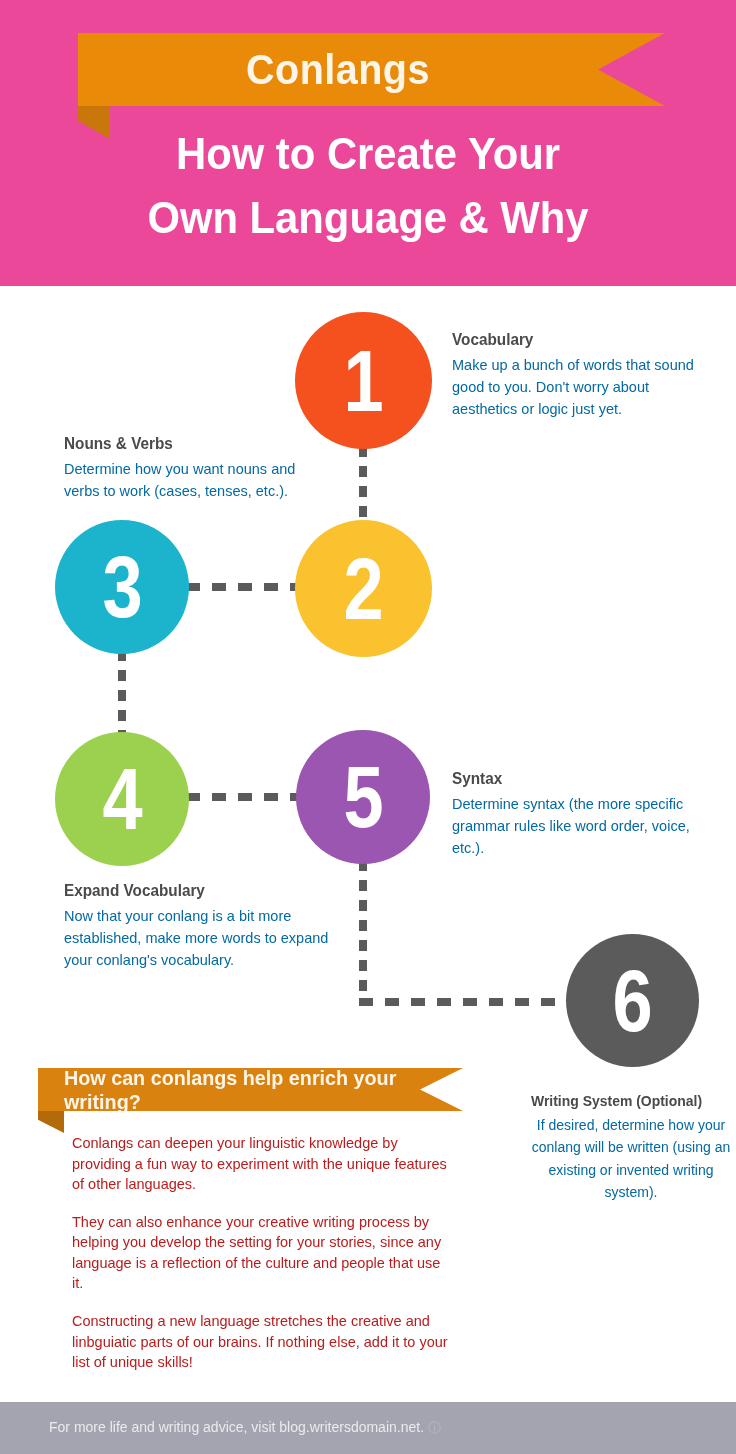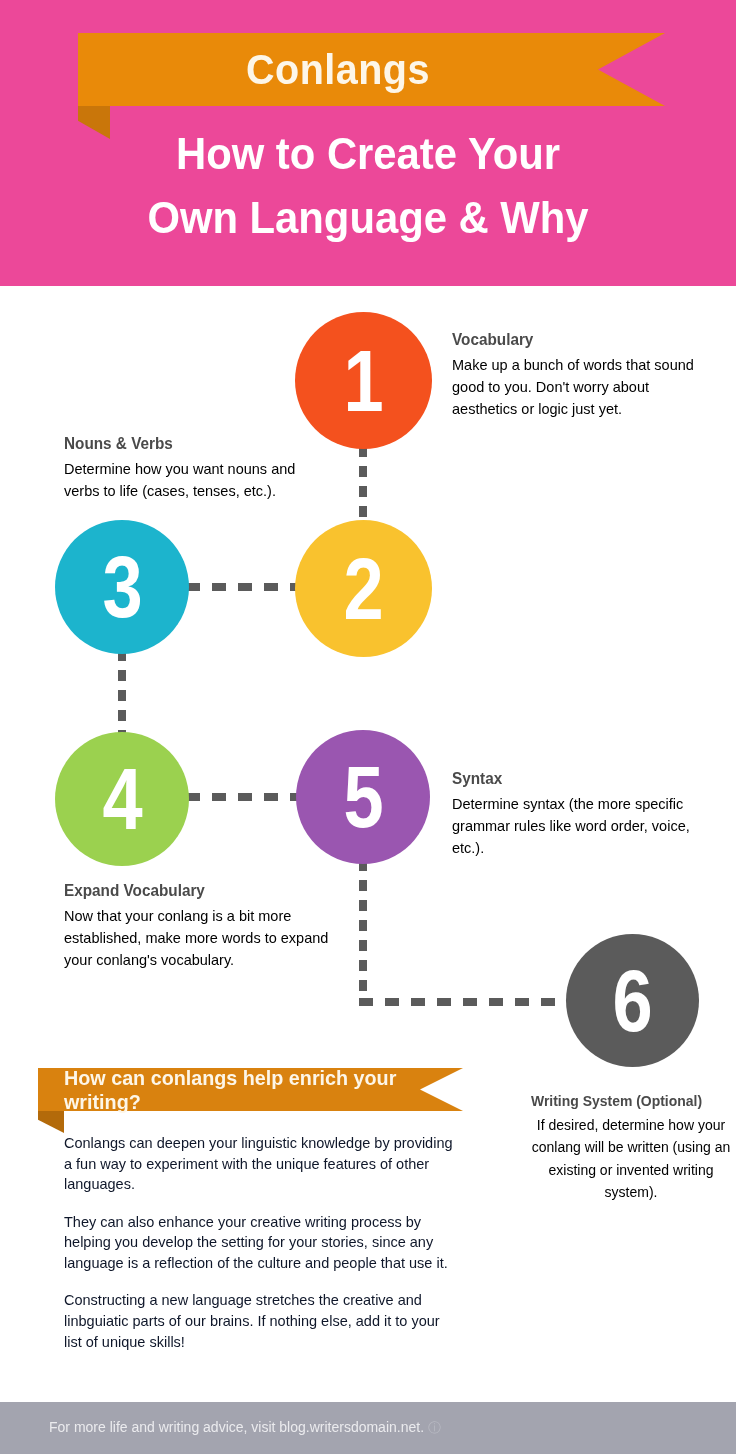--- a/index.html
+++ b/index.html
@@ -87,21 +87,21 @@
   .d6 { left:359px; top:712px; width:212px; }            
 
   
   .tb { position:absolute; z-index:2; }
   .tb h3 {
     font-size:17px; font-weight:bold; color:#4a4a4a; margin-bottom:4px;
     font-family:"Liberation Sans", sans-serif;
     transform:scaleX(0.9); transform-origin:left center;
   }
   .tb p {
-    font-size:14.5px; color:#000000; line-height:1.52;
+    font-size:14.5px; color:#0369a1; line-height:1.52;
     font-family:"Liberation Sans", sans-serif;
   }
   .tb.right-num-6 h3 { font-size:15.5px; }
   .tb.right-num-6 p { font-size:14px; line-height:1.6;text-align:center; }
 
   .t1 { left:452px; top:44px;  width:250px; }
   .t2 { left:452px; top:249px; width:270px; }
   .t3 { left:64px;  top:148px; width:250px; }
   .t4 { left:64px;  top:595px; width:280px; }
   .t5 { left:452px; top:483px; width:255px; }
@@ -124,22 +124,23 @@
   .qbanner-text {
     position:absolute; left:26px; top:0; width:360px; height:43px;
     display:flex; align-items:center;
     color:#fdf6e8; font-size:21px; font-weight:bold;
     font-family:"Liberation Sans", sans-serif;
     transform:scaleX(0.94); transform-origin:left center;
   }
 
   .qbody { position:absolute; left:64px; top:1133px; width:390px; z-index:3; }
   .qbody p {
-    font-size:14.5px; color:#0f172a; line-height:1.42; margin-bottom:17px;
-    font-family:"Liberation Sans", sans-serif;
+    font-size:14.5px; color:#b91c1c; line-height:1.42; margin-bottom:17px;
+    font-family:"Liberation Sans", sans-serif;
+    margin-left:8px;
   }
   .qbody p:last-child { margin-bottom:0; }
 
   
   .footer {
     position:absolute; left:0; top:1402px; width:736px; height:52px;
     background:#a3a4af; display:flex; align-items:center;
   }
   .footer-text {
     margin-left:49px; color:#ebebee; font-size:14px;
@@ -191,21 +192,21 @@
   <div class="circle c6">
       <span>6</span>
     </div>
 
   <div class="tb t1">
     <h3>Vocabulary</h3>
     <p>Make up a bunch of words that sound good to you. Don't worry about aesthetics or logic just yet.</p>
   </div>
   <div class="tb t3">
     <h3>Nouns &amp; Verbs</h3>
-    <p>Determine how you want nouns and verbs to life (cases, tenses, etc.).</p>
+    <p>Determine how you want nouns and verbs to work (cases, tenses, etc.).</p>
   </div>
   <div class="tb t4">
     <h3>Expand Vocabulary</h3>
     <p>Now that your conlang is a bit more established, make more words to expand your conlang's vocabulary.</p>
   </div>
   <div class="tb t5">
     <h3>Syntax</h3>
     <p>Determine syntax (the more specific grammar rules like word order, voice, etc.).</p>
   </div>
   <div class="tb t6 right-num-6">

